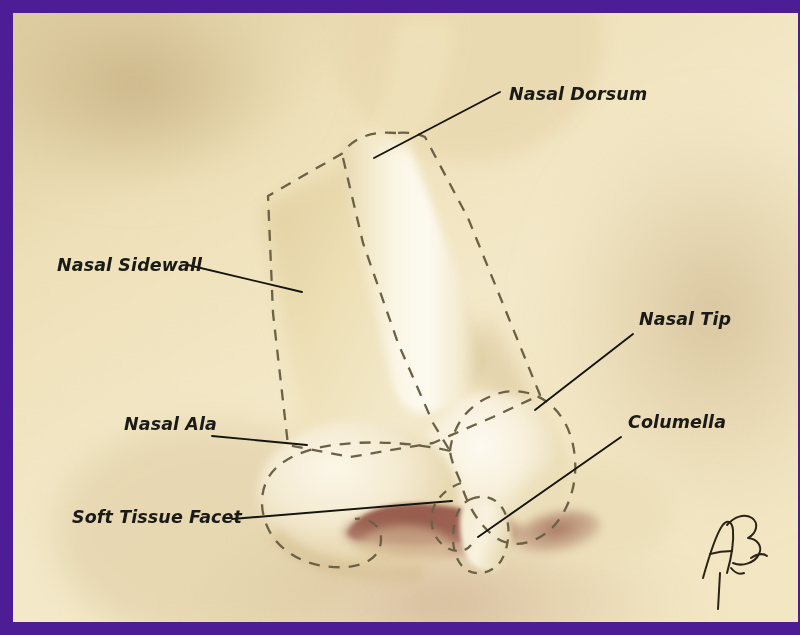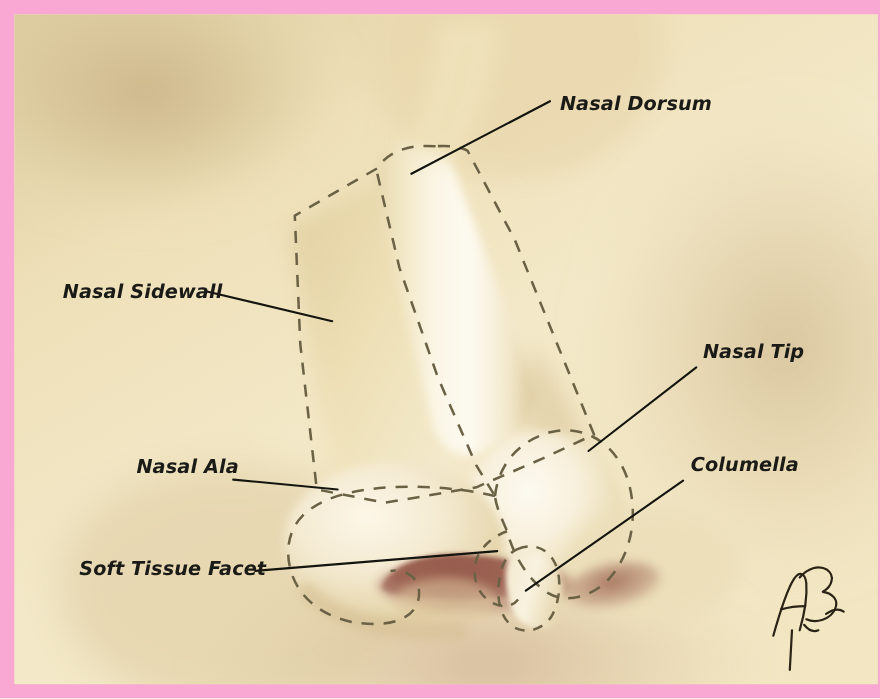--- a/index.html
+++ b/index.html
@@ -5,21 +5,21 @@
 <style>
   html, body {
     margin: 0;
     padding: 0;
     background: #ffffff;
   }
   #page {
     position: relative;
     width: 800px;
     height: 635px;
-    background: #f9a8d4;
+    background: #4c1d95;
     overflow: hidden;
     font-family: "DejaVu Sans", "Liberation Sans", sans-serif;
   }
   #illustration-frame {
     position: absolute;
     left: 13px;
     top: 13px;
     width: 785px;
     height: 609px;
     overflow: hidden;

